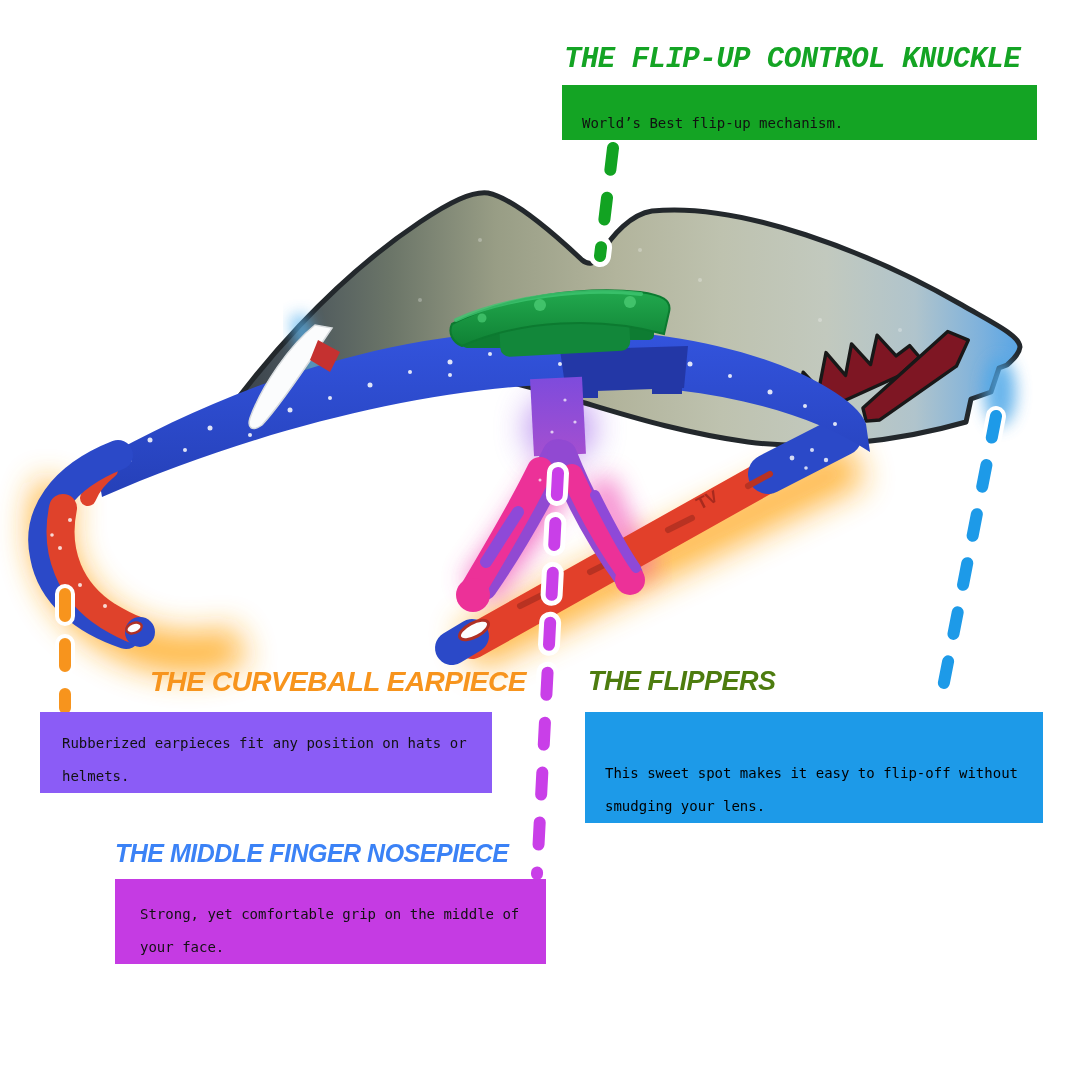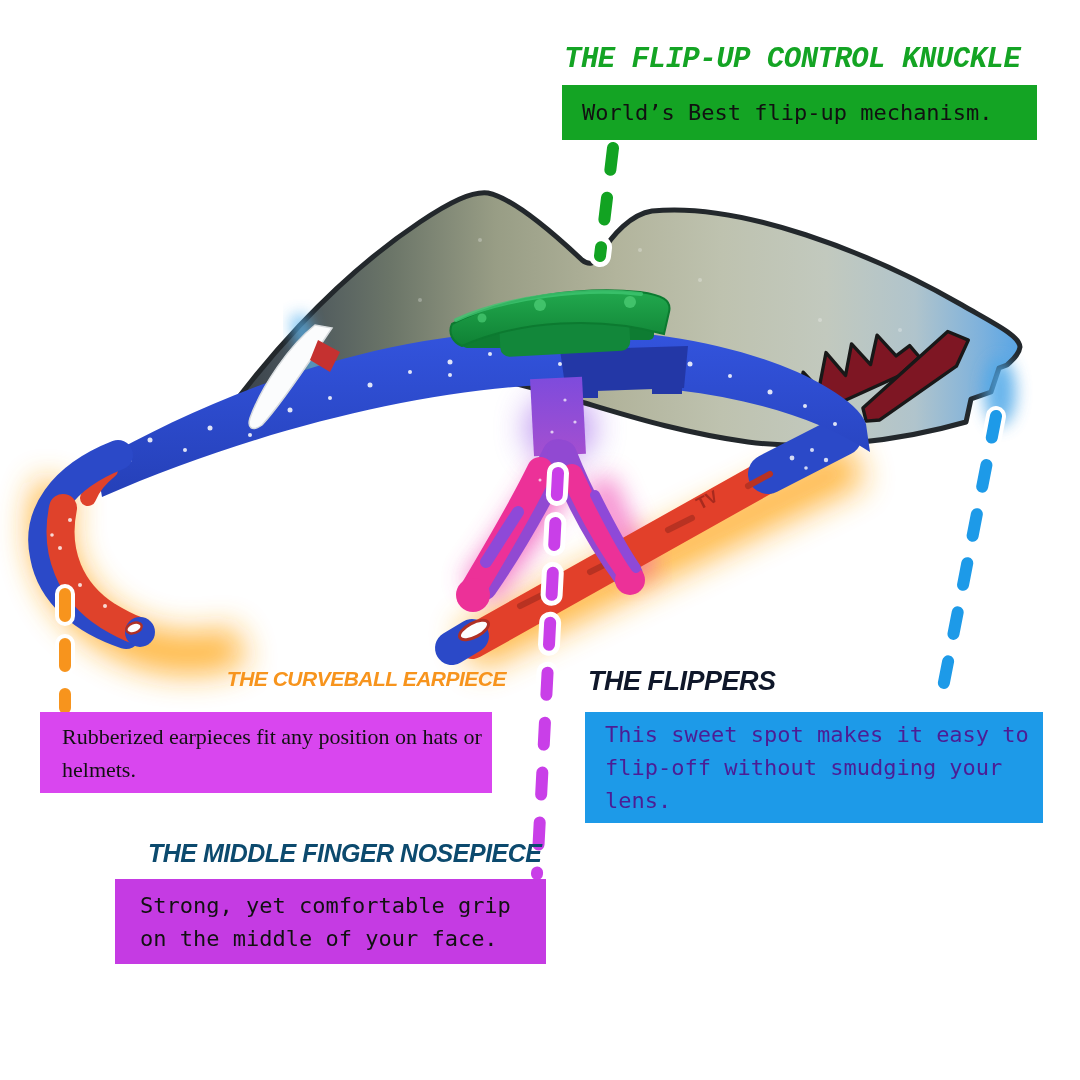--- a/index.html
+++ b/index.html
@@ -6,29 +6,29 @@
   .stage{
     position:relative;width:1080px;height:1080px;background:#ffffff;
     overflow:hidden;font-family:"Liberation Sans",sans-serif;
   }
   .art{position:absolute;left:0;top:0;}
   .heading{
     position:absolute;font-style:italic;font-weight:bold;
     letter-spacing:-0.5px;white-space:nowrap;line-height:1.1;
   }
   .callout-box{
-    position:absolute;display:flex;align-items:center;box-sizing:border-box;
-    font-family:"DejaVu Sans Mono",monospace;font-size:22px;line-height:33px;
+    position:absolute;display:flex;align-items:flex-end;box-sizing:border-box;
+    font-family:"DejaVu Sans Mono",monospace;font-size:14px;line-height:33px;
   }
   .callout-box span{display:block;width:100%;}
   
   #h-green{left:564px;top:44px;font-size:29px;font-family:Liberation Mono, monospace;}
   #b-green{left:562px;top:85px;width:475px;height:55px;padding-left:20px;}
   
-  #h-orange{left:150px;top:667px;width:356px;text-align:right;font-size:21px;}
+  #h-orange{left:150px;top:667px;width:356px;text-align:right;font-size:28px;}
   #b-orange{left:40px;top:712px;width:452px;height:81px;padding-left:22px;}
   
   #h-blue{left:588px;top:667px;font-size:27px;}
   #b-blue{left:585px;top:712px;width:458px;height:111px;padding-left:20px;}
   
   #h-purple{left:115px;top:840px;font-size:25px;}
   #b-purple{left:115px;top:879px;width:431px;height:85px;padding-left:25px;}
 </style>
 </head>
 <body>
@@ -229,27 +229,27 @@
       <line x1="996" y1="416" x2="939" y2="708" stroke="#1D9AE8" stroke-width="12"></line>
     </g>
   </svg>
 
   <div class="heading" id="h-green" style="color: rgb(20, 164, 36);">THE FLIP-UP CONTROL KNUCKLE</div>
   <div class="callout-box" id="b-green" style="background: rgb(20, 164, 36); color: rgb(17, 17, 17);">
     <span>World’s Best flip-up mechanism.</span>
   </div>
 
   <div class="heading" id="h-orange" style="color: rgb(247, 148, 29);">THE CURVEBALL EARPIECE</div>
-  <div class="callout-box" id="b-orange" style="background: #d946ef; color: rgb(17, 17, 17); font-family: Liberation Serif, serif;">
+  <div class="callout-box" id="b-orange" style="background: #8b5cf6; color: rgb(17, 17, 17);">
     <span>Rubberized earpieces fit any position on hats or helmets.</span>
   </div>
 
-  <div class="heading" id="h-blue" style="color: #0f172a;">THE FLIPPERS</div>
-  <div class="callout-box" id="b-blue" style="background: rgb(29, 154, 232); color: #4c1d95;">
+  <div class="heading" id="h-blue" style="color: #4d7c0f;">THE FLIPPERS</div>
+  <div class="callout-box" id="b-blue" style="background: rgb(29, 154, 232); color: #000000;">
     <span>This sweet spot makes it easy to flip-off without smudging your lens.</span>
   </div>
 
-  <div class="heading" id="h-purple" style="color: #0c4a6e; margin-left: 33px;">THE MIDDLE FINGER NOSEPIECE</div>
+  <div class="heading" id="h-purple" style="color: #3b82f6;">THE MIDDLE FINGER NOSEPIECE</div>
   <div class="callout-box" id="b-purple" style="background: rgb(197, 59, 227); color: rgb(17, 17, 17);">
     <span>Strong, yet comfortable grip on the middle of your face.</span>
   </div>
 
 </div>
 
 </body></html>

